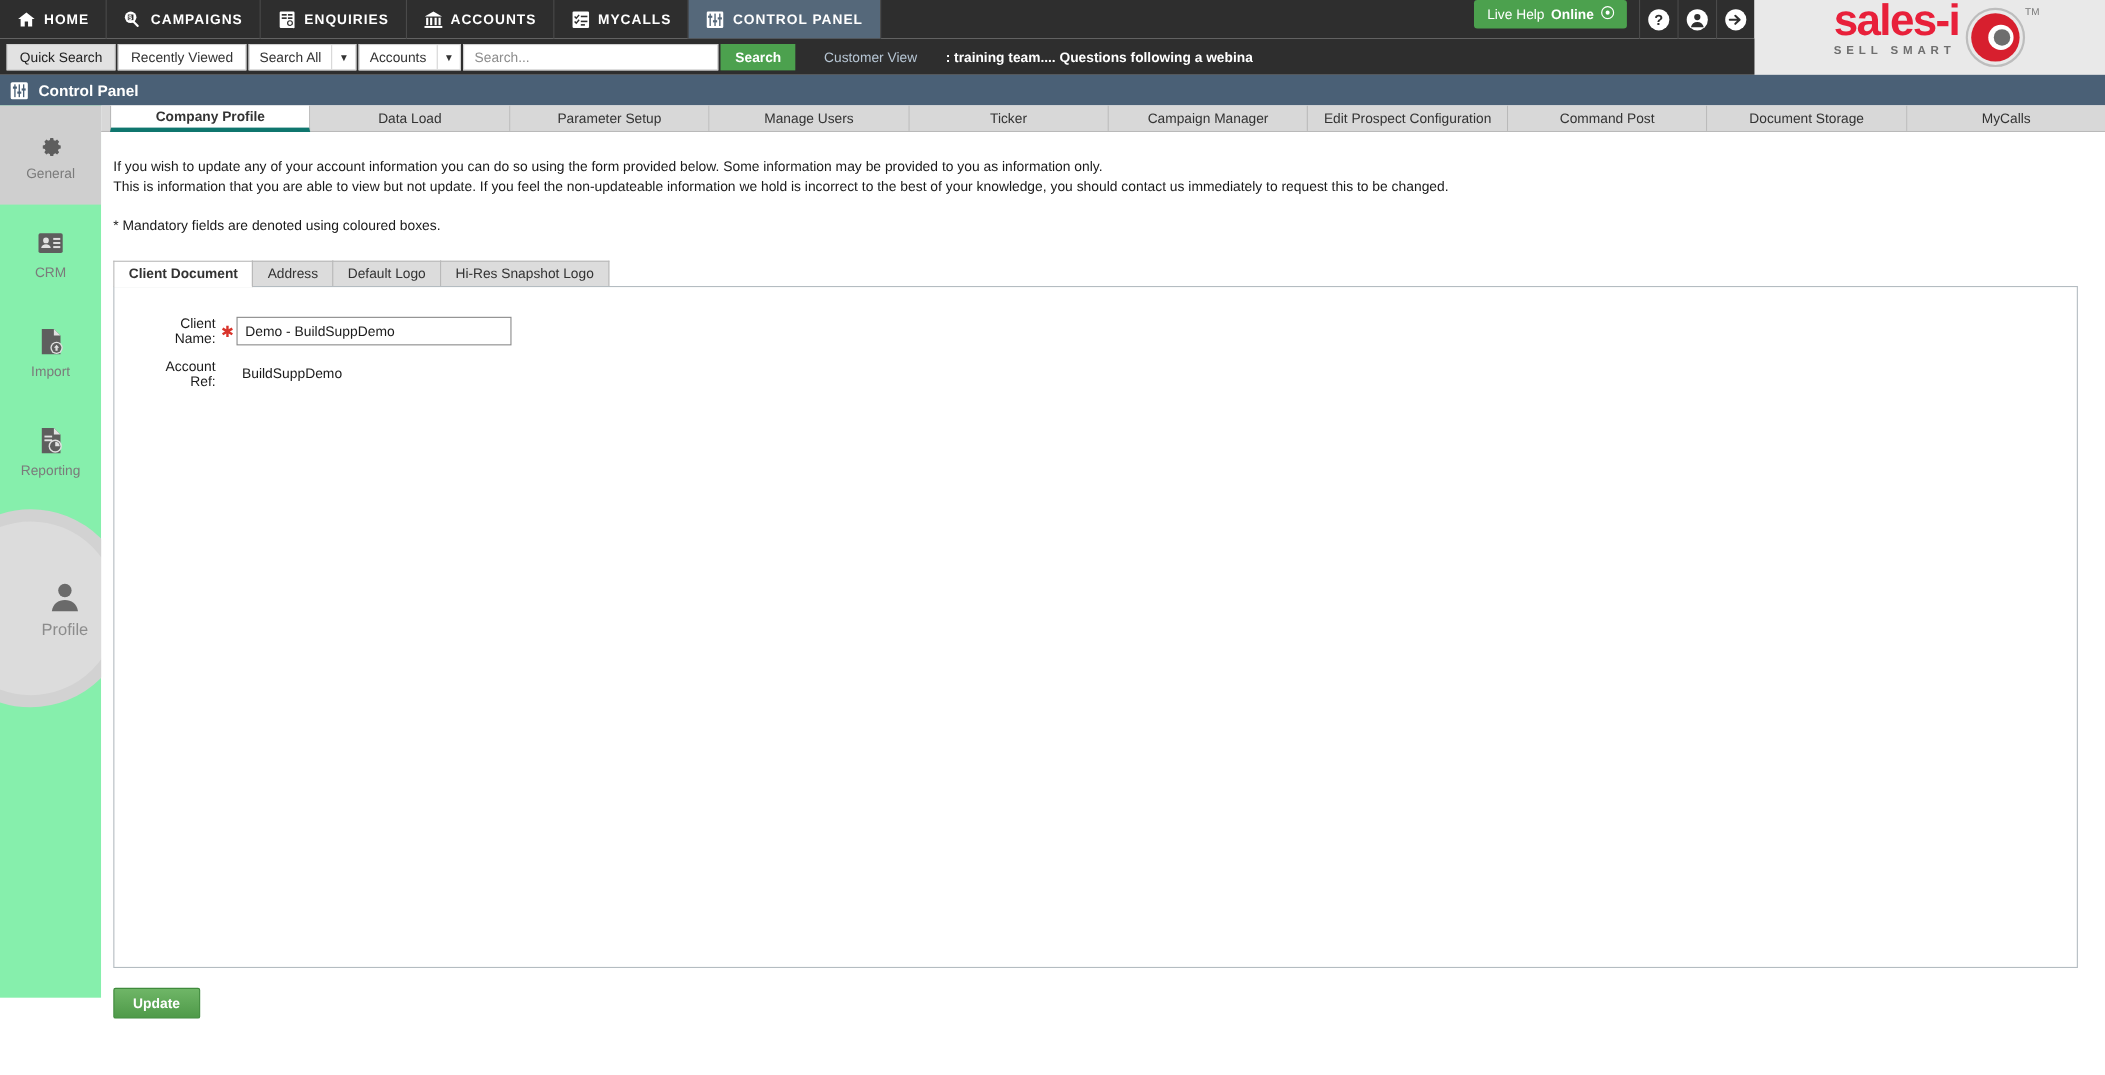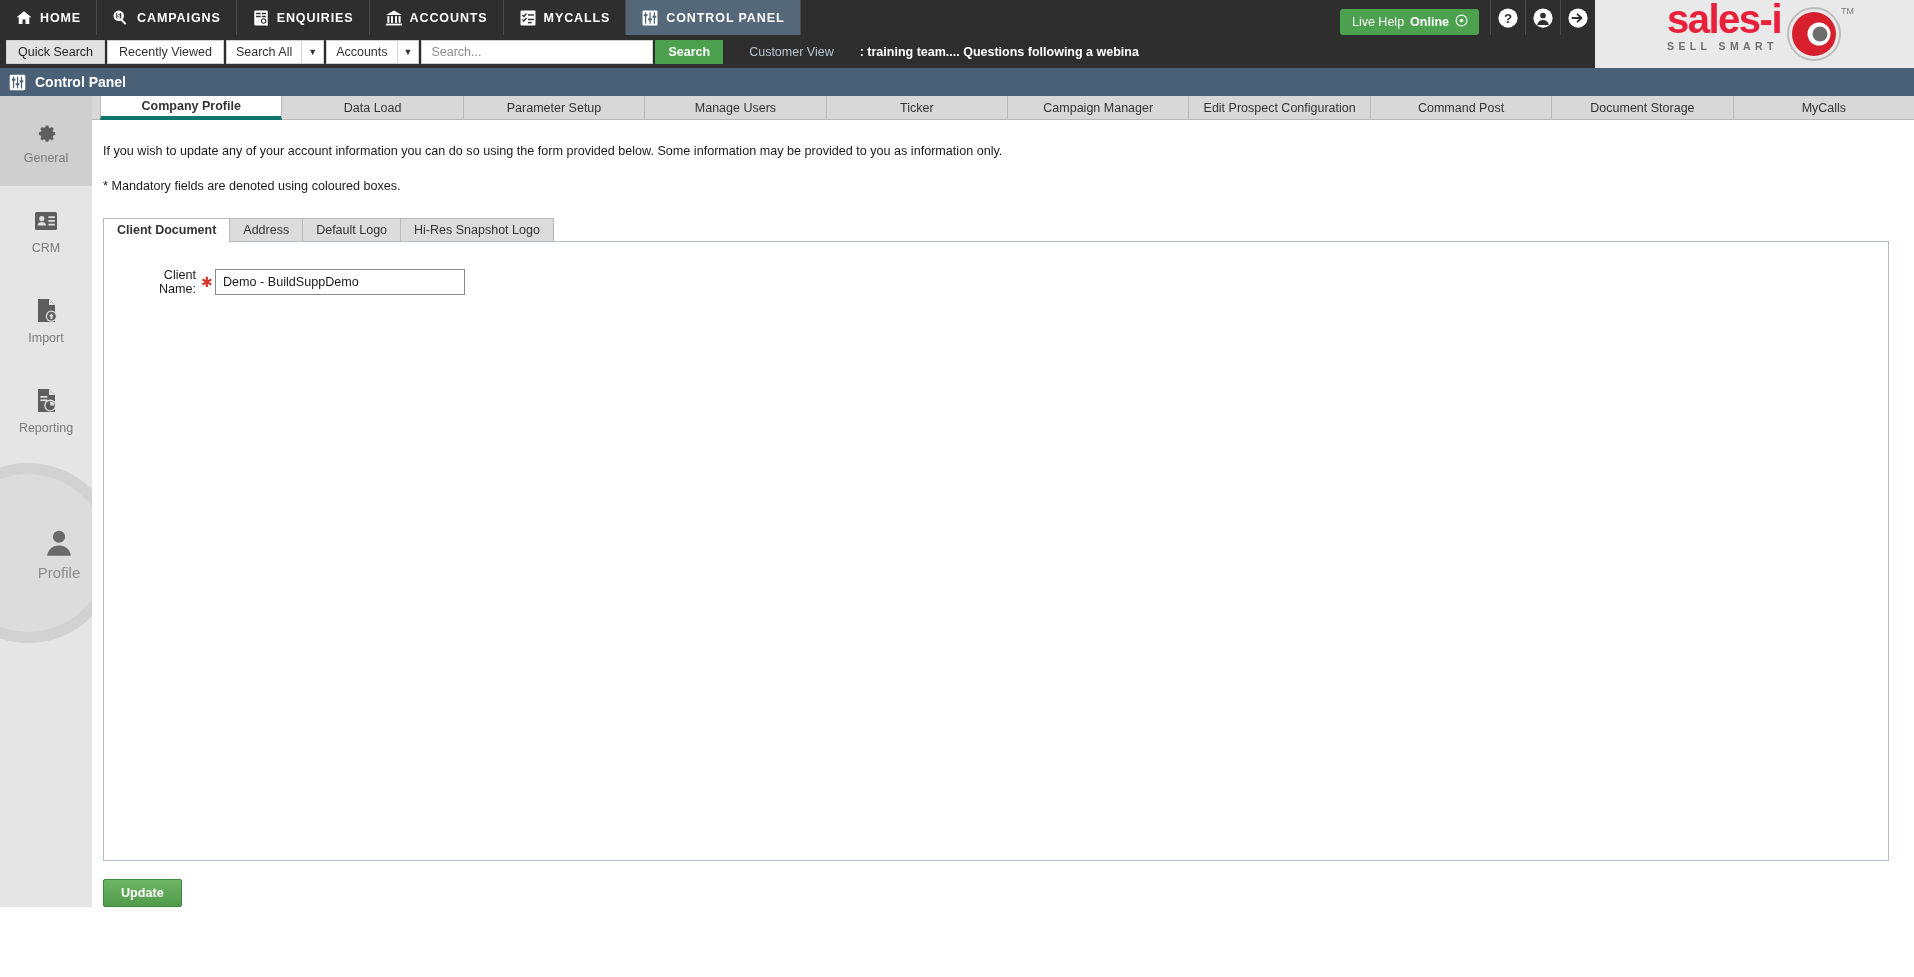--- a/index.html
+++ b/index.html
@@ -30,21 +30,21 @@
     user-select: none;
   }
   .nav-item:first-child { border-left: none; }
   .nav-item.active { background: #55687a; }
   .nav-icon { width: 18px; height: 18px; display:block; flex: 0 0 18px; }
   .nav-icon svg { display:block; width: 18px; height: 18px; fill: #ffffff; }
 
   #topbar-right {
     position: absolute; top: 0; left: 1280px;
     width: 315px; height: 35px;
-    display: flex; align-items: flex-end; justify-content: flex-end;
+    display: flex; align-items: flex-start; justify-content: flex-end;
   }
   #live-help {
     background: #4ca14e;
     color: #fff; font-size: 12.5px;
     padding: 5px 11px 5px 12px;
     border-radius: 3px;
     display: flex; align-items: center; gap: 6px;
     cursor: pointer; white-space: nowrap;
     margin-right: 11px;
   }
@@ -151,21 +151,21 @@
   #pagetitle .pt-ico { width: 17px; height: 17px; margin-right: 9px; }
   #pagetitle .pt-ico svg { display:block; }
   #pagetitle .pt-text {
     color: #ffffff; font-size: 14px; font-weight: bold;
   }
 
   
   #sidebar {
     position: absolute; top: 96px; left: 0;
     width: 92px; height: 811px;
-    background: #e5e5e5;
+    background: #86efac;
   }
   .side-item {
     height: 90px;
     display: flex; flex-direction: column;
     align-items: center; justify-content: center;
     gap: 7px;
     cursor: pointer;
   }
   .side-item.active { background: #cfcfcf; }
   .side-item .si-ico { height: 26px; display: flex; align-items: center; }
@@ -572,36 +572,42 @@
     <div class="tab">Ticker</div>
     <div class="tab">Campaign Manager</div>
     <div class="tab">Edit Prospect Configuration</div>
     <div class="tab">Command Post</div>
     <div class="tab">Document Storage</div>
     <div class="tab">MyCalls</div>
   </div>
 
   <div id="intro">
     <div class="p1">If you wish to update any of your account information you can do so using the form provided below. Some information may be provided to you as information only.</div>
+    <div class="p2">This is information that you are able to view but not update. If you feel the non-updateable information we hold is incorrect to the best of your knowledge, you should contact us immediately to request this to be changed.</div>
   </div>
 
   <div id="mandatory">* Mandatory fields are denoted using coloured boxes.</div>
 
   <div id="innertabs">
     <div class="itab active">Client Document</div>
     <div class="itab">Address</div>
     <div class="itab">Default Logo</div>
     <div class="itab">Hi-Res Snapshot Logo</div>
   </div>
 
   <div id="panel">
 
     <div class="field-row">
       <span class="fld-label">Client Name:</span>
       <span class="fld-star">✱</span>
       <input class="fld-input" type="text" value="Demo - BuildSuppDemo" style="">
     </div>
 
+    <div class="field-row">
+      <span class="fld-label">Account Ref:</span>
+      <span class="fld-star empty">​</span>
+      <span class="fld-static">BuildSuppDemo</span>
+    </div>
 
   </div>
 
   <button id="update-btn">Update</button>
 </div>
 
 </body></html>

